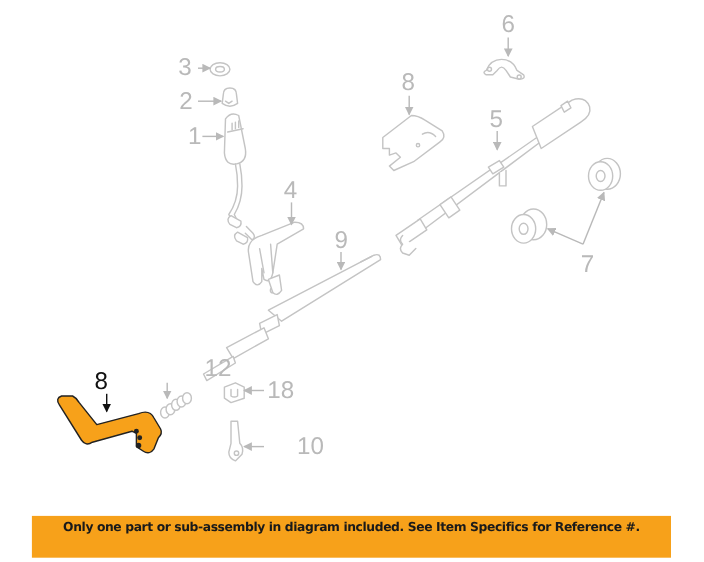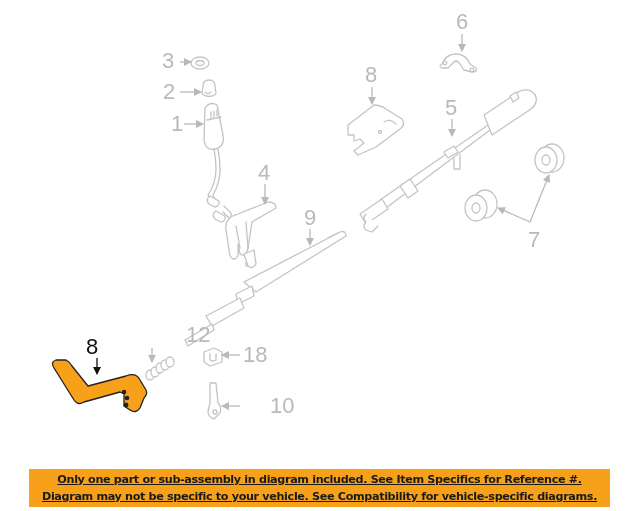--- a/index.html
+++ b/index.html
@@ -1,21 +1,21 @@
 <!DOCTYPE html>
 <html><head>
 <meta charset="utf-8">
 <style>
   html, body { margin:0; padding:0; background:#ffffff; }
   body { width:640px; height:511px; position:relative; overflow:hidden; font-family:"Liberation Sans", sans-serif; }
   #diagram { position:absolute; left:0; top:0; width:640px; height:511px; }
   .callout { position:absolute; font-family:"Liberation Sans", sans-serif; font-size:22px; color:#b9b9b9; line-height:1; }
   .callout.hl { color:#111111; }
   #banner { position:absolute; left:29px; top:469px; width:581px; height:38px; background:#f7a11a; box-sizing:border-box; padding:2px 0 0 0; }
-  #banner div { font-family:"DejaVu Sans", sans-serif; font-weight:bold; font-size:11.2px; color:#1a1a1a; line-height:17px; white-space:nowrap; text-align:center; letter-spacing:-0.35px;text-decoration:underline; }
+  #banner div { font-family:"DejaVu Sans", sans-serif; font-weight:bold; font-size:11.2px; color:#1a1a1a; line-height:17px; white-space:nowrap; text-align:center; letter-spacing:-0.35px; }
 </style>
 </head>
 <body>
 
 <div id="diagram">
   <svg width="640" height="511" viewBox="0 0 640 511" xmlns="http://www.w3.org/2000/svg">
     <defs>
       <marker id="ah" markerWidth="8" markerHeight="8" refX="7" refY="4" orient="auto" markerUnits="userSpaceOnUse">
         <path d="M0,0 L8,4 L0,8 z" fill="#b9b9b9"></path>
       </marker>
@@ -147,14 +147,13 @@
   <span class="callout" style="left:365px;top:64px;">8</span>
   <span class="callout" style="left:304px;top:207px;">9</span>
   <span class="callout" style="left:242px;top:395px;margin-left:28px;">10</span>
   <span class="callout" style="left:243px;top:344px;">18</span>
   <span class="callout" style="left:142px;top:324px;margin-left:44px;">12</span>
   <span class="callout hl" style="left:86px;top:336px;">8</span>
 </div>
 
 <div id="banner">
   <div>Only one part or sub-assembly in diagram included. See Item Specifics for Reference #.</div>
-  <div>Diagram may not be specific to your vehicle. See Compatibility for vehicle-specific diagrams.</div>
 </div>
 
 </body></html>

